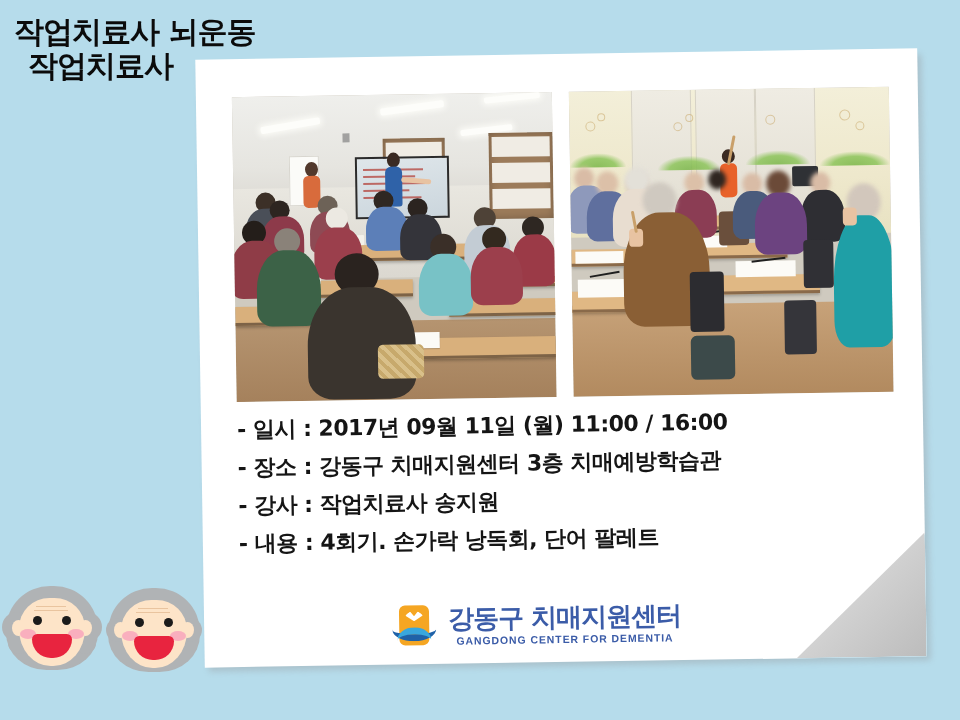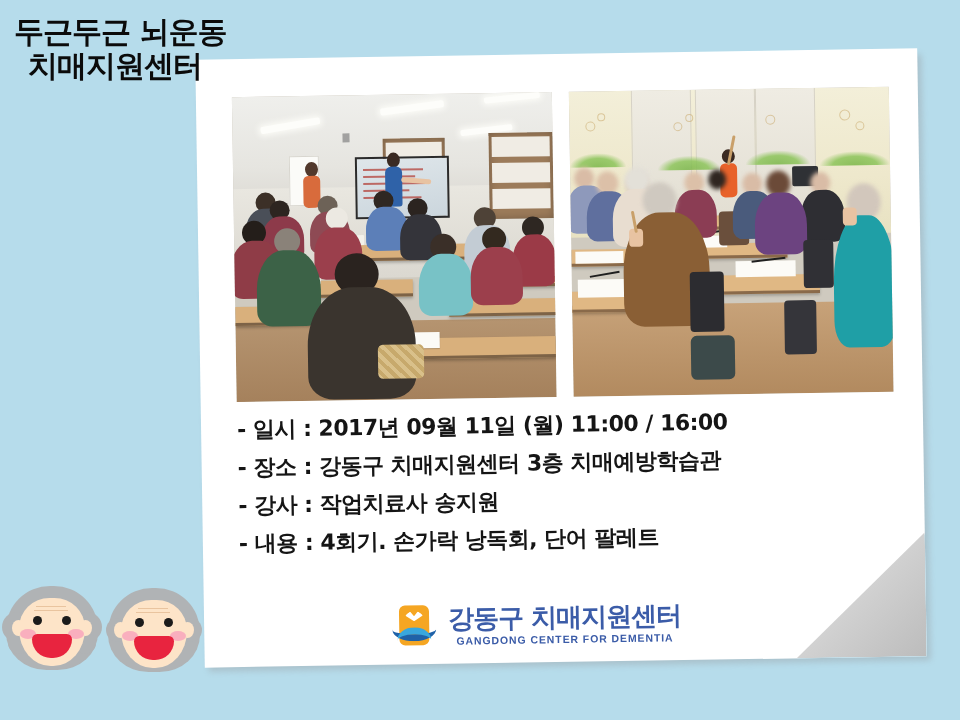--- a/index.html
+++ b/index.html
@@ -332,22 +332,22 @@
   .g-wrinkle {
     position: absolute; height: 1px; background: #e9c49f;
   }
 </style>
 </head>
 <body>
 
 <div id="slide">
 
   <div id="title-block">
-    <div class="title-line title-line-1">두근두근 뇌운동</div>
-    <div class="title-line title-line-2">치매지원센터</div>
+    <div class="title-line title-line-1">작업치료사 뇌운동</div>
+    <div class="title-line title-line-2">작업치료사</div>
   </div>
 
   <div id="card-wrap">
     <div id="card-shadow"></div>
     <div id="card">
 
       <div id="photos">
 
         <div class="photo" id="photo-1">
           <div class="p1-ceiling"></div>

